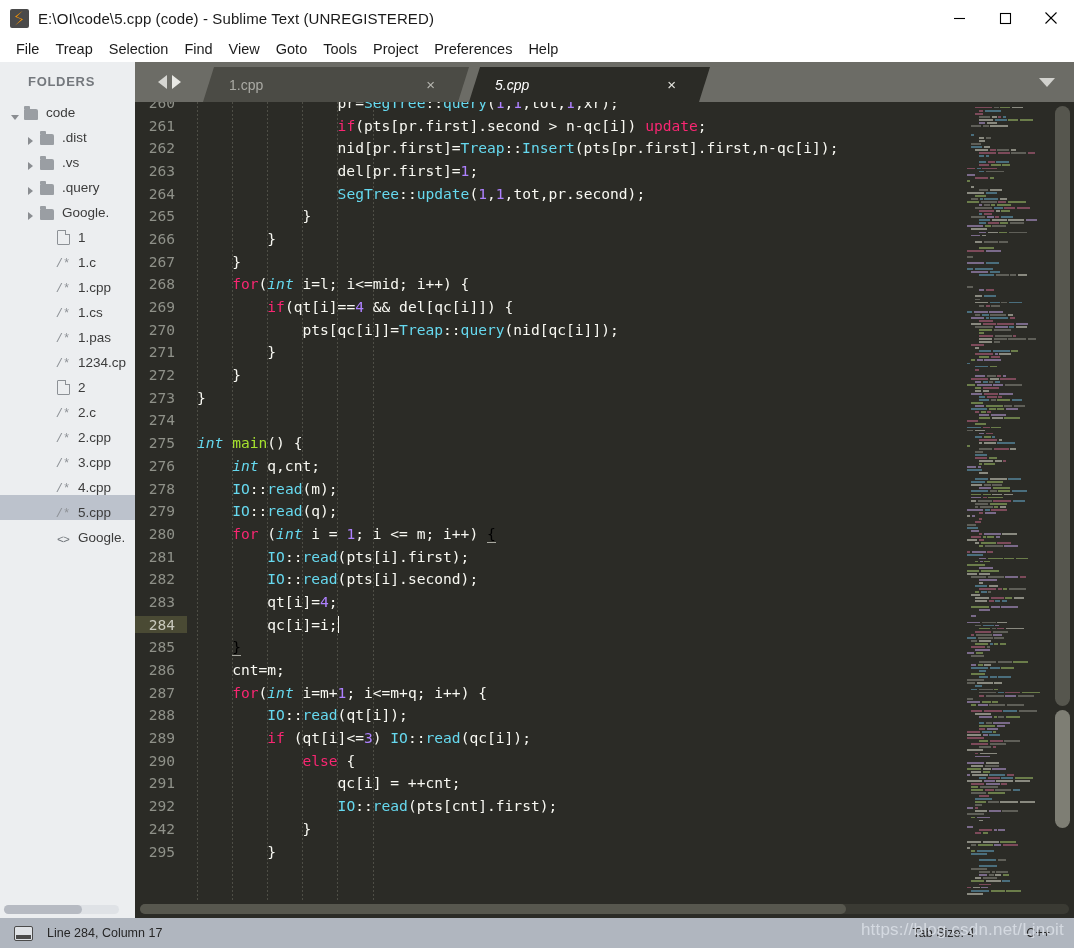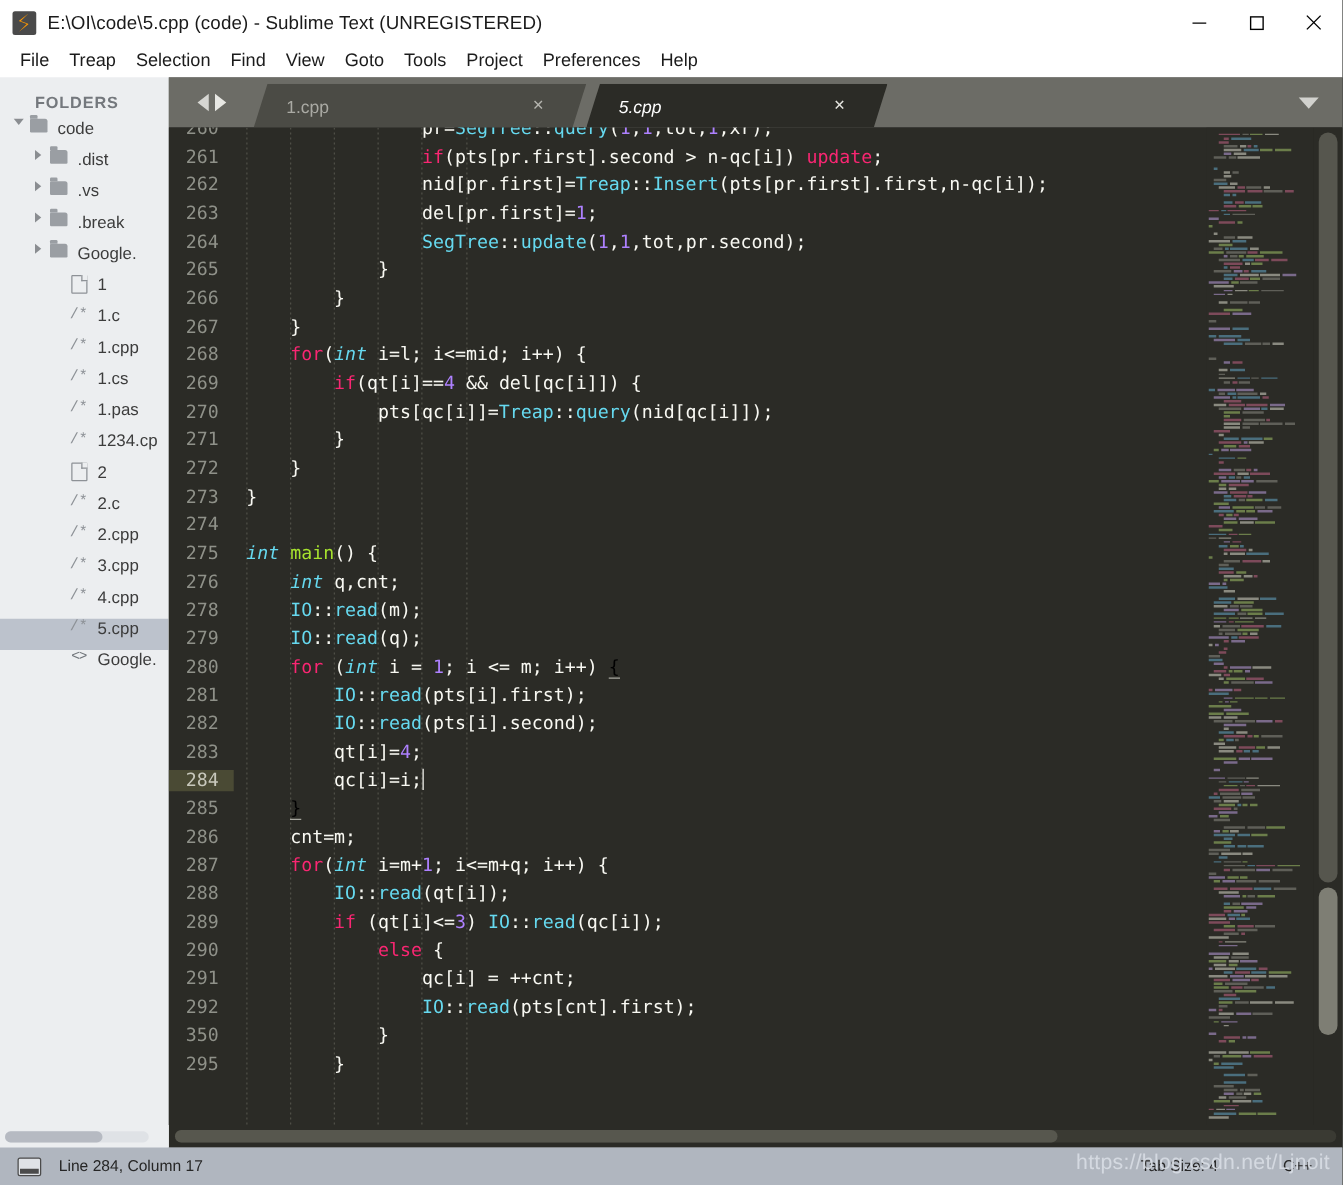--- a/index.html
+++ b/index.html
@@ -26,21 +26,21 @@
   .menubar{height:26px;background:#ffffff;display:flex;align-items:center;padding-left:8px;flex:0 0 26px;}
   .menuitem{font-size:14.5px;color:#1b1b1b;padding:2px 8px;white-space:nowrap;}
 
   
   .mainrow{flex:1 1 auto;display:flex;min-height:0;}
 
   
   .sidebar{width:135px;flex:0 0 135px;background:#eceef0;display:flex;flex-direction:column;position:relative;overflow:hidden;}
   .sb-scroll{flex:1 1 auto;overflow:hidden;padding-top:12px;}
   .sb-header{font-size:13px;font-weight:bold;color:#74787d;letter-spacing:0.7px;padding:0 0 6px 28px;}
-  .sb-item{display:flex;align-items:flex-start;height:25px;white-space:nowrap;font-size:13.5px;color:#3c3c3c;position:relative;}
+  .sb-item{display:flex;align-items:flex-end;height:25px;white-space:nowrap;font-size:13.5px;color:#3c3c3c;position:relative;}
   .sb-item.sel{background:#bcc2cc;}
   .sb-arrow{width:13px;flex:0 0 13px;display:flex;align-items:center;justify-content:center;}
   .sb-arrow i{display:block;width:0;height:0;border-left:5px solid #8a8d91;border-top:4px solid transparent;border-bottom:4px solid transparent;}
   .sb-arrow.open i{border-left:4px solid transparent;border-right:4px solid transparent;border-top:5px solid #8a8d91;border-bottom:none;}
   .sb-ico{width:20px;flex:0 0 20px;display:flex;align-items:center;justify-content:center;}
   .ico-folder{width:14px;height:11px;background:#9a9ea3;border-radius:1px 2px 1px 1px;position:relative;}
   .ico-folder:before{content:"";position:absolute;top:-3px;left:0;width:6px;height:3px;background:#9a9ea3;border-radius:1px 1px 0 0;}
   .ico-file{width:11px;height:13px;border:1.5px solid #8d9196;border-radius:1px;position:relative;background:transparent;}
   .ico-file:after{content:"";position:absolute;right:-1px;top:-1px;width:4px;height:4px;background:#eceef0;border-left:1.5px solid #8d9196;border-bottom:1.5px solid #8d9196;}
   .ico-c{font-size:12px;color:#8d9196;font-family:"Liberation Mono",monospace;line-height:1;}
@@ -192,21 +192,21 @@
               </div>
               <div class="sb-label">.vs</div>
             </div>
             <div class="sb-item" style="padding-left: 24px;">
               <div class="sb-arrow">
                 <i></i>
               </div>
               <div class="sb-ico">
                 <div class="ico-folder"></div>
               </div>
-              <div class="sb-label">.break</div>
+              <div class="sb-label">.query</div>
             </div>
             <div class="sb-item" style="padding-left: 24px;">
               <div class="sb-arrow">
                 <i></i>
               </div>
               <div class="sb-ico">
                 <div class="ico-folder"></div>
               </div>
               <div class="sb-label">Google.</div>
             </div>
@@ -368,21 +368,21 @@
               <div class="line"><div class="gutter">283</div><div class="codetext"><span class="pl">        qt[i]=</span><span class="num">4</span><span class="pl">;</span></div></div>
               <div class="line cur"><div class="gutter">284</div><div class="codetext"><span class="pl">        qc[i]=i;</span><span style="display: inline-block; width: 1.5px; height: 17px; background: rgb(248, 248, 242); vertical-align: -3px;"></span></div></div>
               <div class="line"><div class="gutter">285</div><div class="codetext"><span class="pl">    </span><span class="brmatch">}</span></div></div>
               <div class="line"><div class="gutter">286</div><div class="codetext"><span class="pl">    cnt=m;</span></div></div>
               <div class="line"><div class="gutter">287</div><div class="codetext"><span class="pl">    </span><span class="kw">for</span><span class="pl">(</span><span class="ty">int</span><span class="pl"> i=m+</span><span class="num">1</span><span class="pl">; i&lt;=m+q; i++) {</span></div></div>
               <div class="line"><div class="gutter">288</div><div class="codetext"><span class="pl">        </span><span class="ns">IO</span><span class="pl">::</span><span class="ns">read</span><span class="pl">(qt[i]);</span></div></div>
               <div class="line"><div class="gutter">289</div><div class="codetext"><span class="pl">        </span><span class="kw">if</span><span class="pl"> (qt[i]&lt;=</span><span class="num">3</span><span class="pl">) </span><span class="ns">IO</span><span class="pl">::</span><span class="ns">read</span><span class="pl">(qc[i]);</span></div></div>
               <div class="line"><div class="gutter">290</div><div class="codetext"><span class="pl">            </span><span class="kw">else</span><span class="pl"> {</span></div></div>
               <div class="line"><div class="gutter">291</div><div class="codetext"><span class="pl">                qc[i] = ++cnt;</span></div></div>
               <div class="line"><div class="gutter">292</div><div class="codetext"><span class="pl">                </span><span class="ns">IO</span><span class="pl">::</span><span class="ns">read</span><span class="pl">(pts[cnt].first);</span></div></div>
-              <div class="line"><div class="gutter">350</div><div class="codetext"><span class="pl">            }</span></div></div>
+              <div class="line"><div class="gutter">242</div><div class="codetext"><span class="pl">            }</span></div></div>
               <div class="line"><div class="gutter">295</div><div class="codetext"><span class="pl">        }</span></div></div>
             </div>
         </div>
         <div class="minimap" id="minimap">
             <div class="mm-line" style="padding-left: 10px;">
               <div class="mm-seg" style="width: 17px; background: rgb(125, 74, 90);"></div>
               <div class="mm-seg" style="width: 5px; background: rgb(95, 95, 88);"></div>
               <div class="mm-seg" style="width: 10px; background: rgb(107, 125, 74);"></div>
               <div class="mm-seg" style="width: 11px; background: rgb(138, 138, 128);"></div>
             </div>

